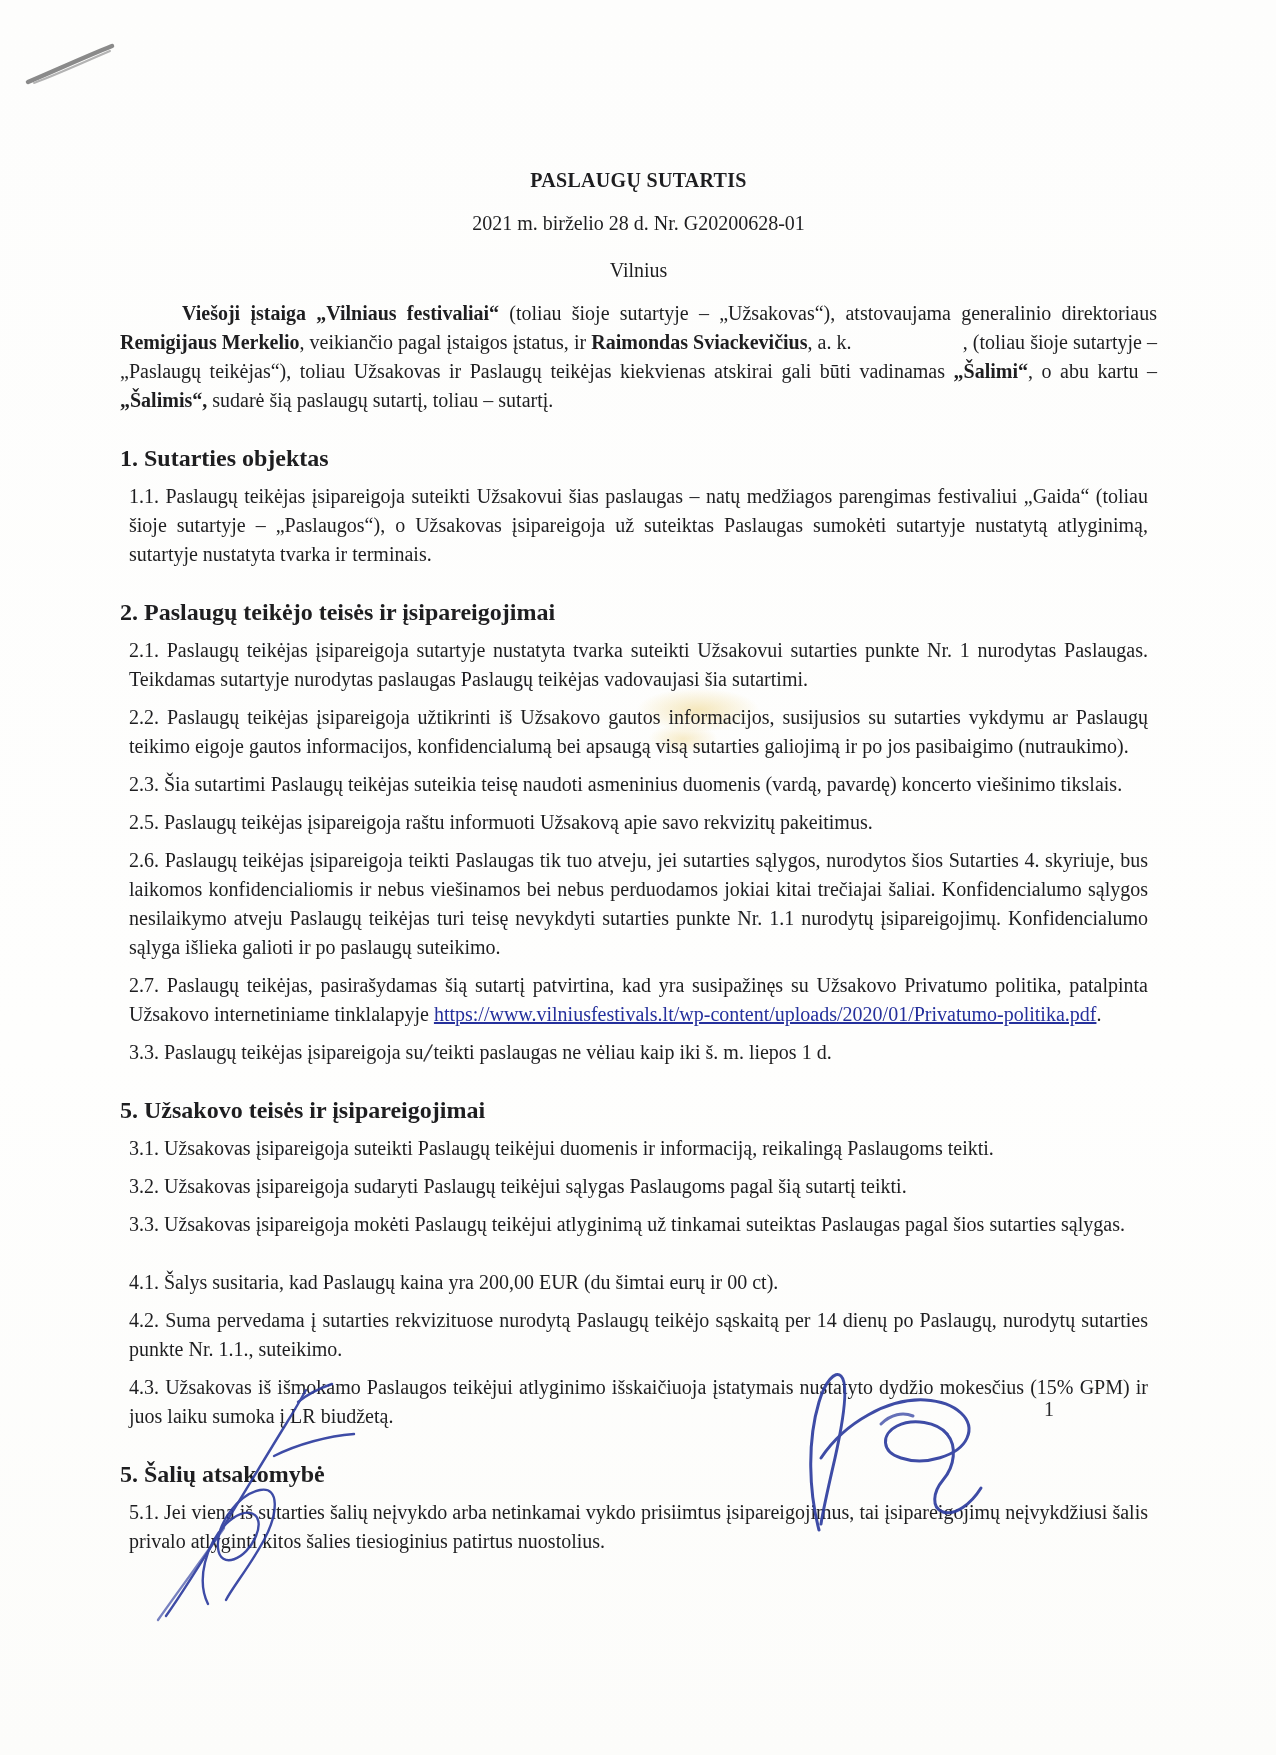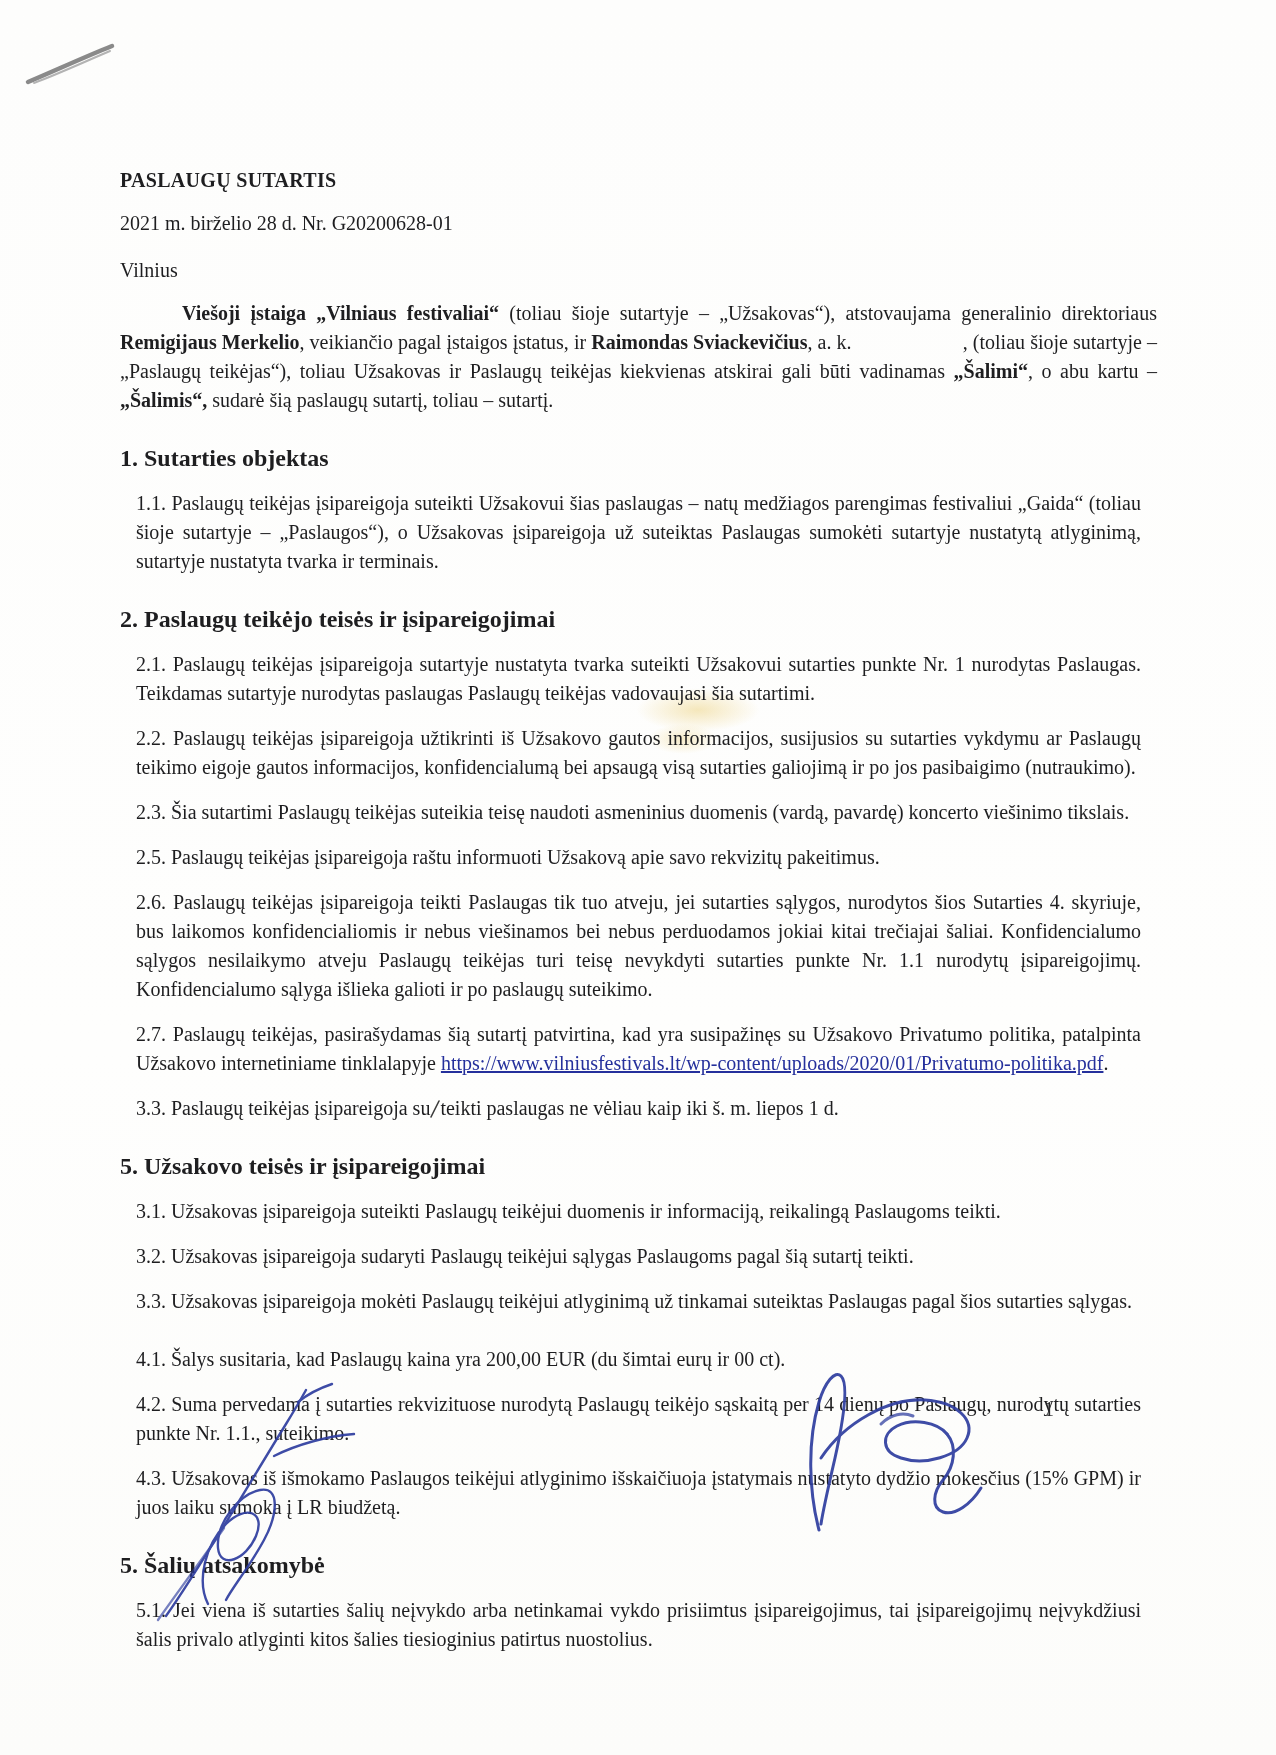--- a/index.html
+++ b/index.html
@@ -16,29 +16,29 @@
     background:linear-gradient(180deg,#fdfdfc 0%, #fefefd 60%, #fcfcfa 100%);
     overflow:hidden;
   }
   .content {
     position:absolute;
     left:120px; right:119px; top:166px;
     font-size:20px; line-height:29px;
     color:#1e1e20;
     text-align:justify;
   }
-  .center { text-align:left; }
+  .center { text-align:center; }
   .title  { font-weight:bold; margin:0 0 14px 0; letter-spacing:.3px; }
   .dateline { margin:14px 0 18px 0; }
   .city   { margin:0 0 14px 0; }
   .intro  { margin:0; text-indent:62px; }
   .blank-gap { display:inline-block; width:106px; }
   .section { margin-top:29px; }
   .section h2 { font-size:24px; line-height:29px; font-weight:bold; margin:0; text-align:left; }
-  .para { margin:16px; }
+  .para { margin:9px; }
   .link { color:#25309c; text-decoration:underline; overflow-wrap:anywhere; cursor:pointer; }
   .page-number { position:absolute; left:1044px; top:1398px; font-size:20px; color:#2a2a2c; }
   .pen-mark-top { position:absolute; left:24px; top:42px; }
   .sig-left  { position:absolute; left:148px; top:1372px; }
   .sig-right { position:absolute; left:785px; top:1362px; }
   .smudge-a {
     position:absolute; left:636px; top:688px; width:124px; height:44px;
     background:radial-gradient(ellipse at center, rgba(231,196,88,.40), rgba(231,196,88,0) 70%);
   }
   .smudge-b {

